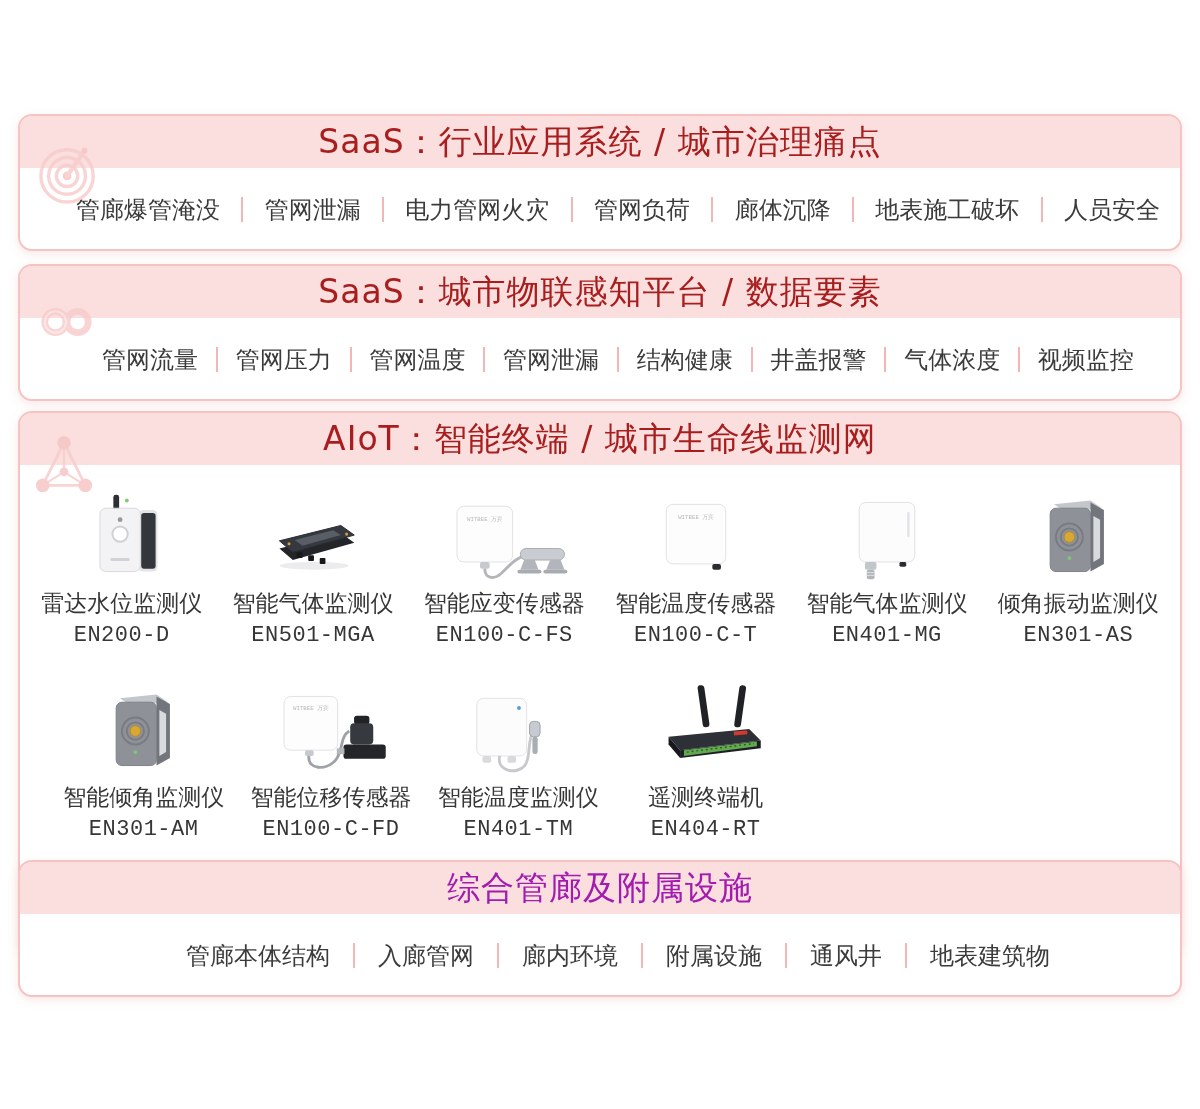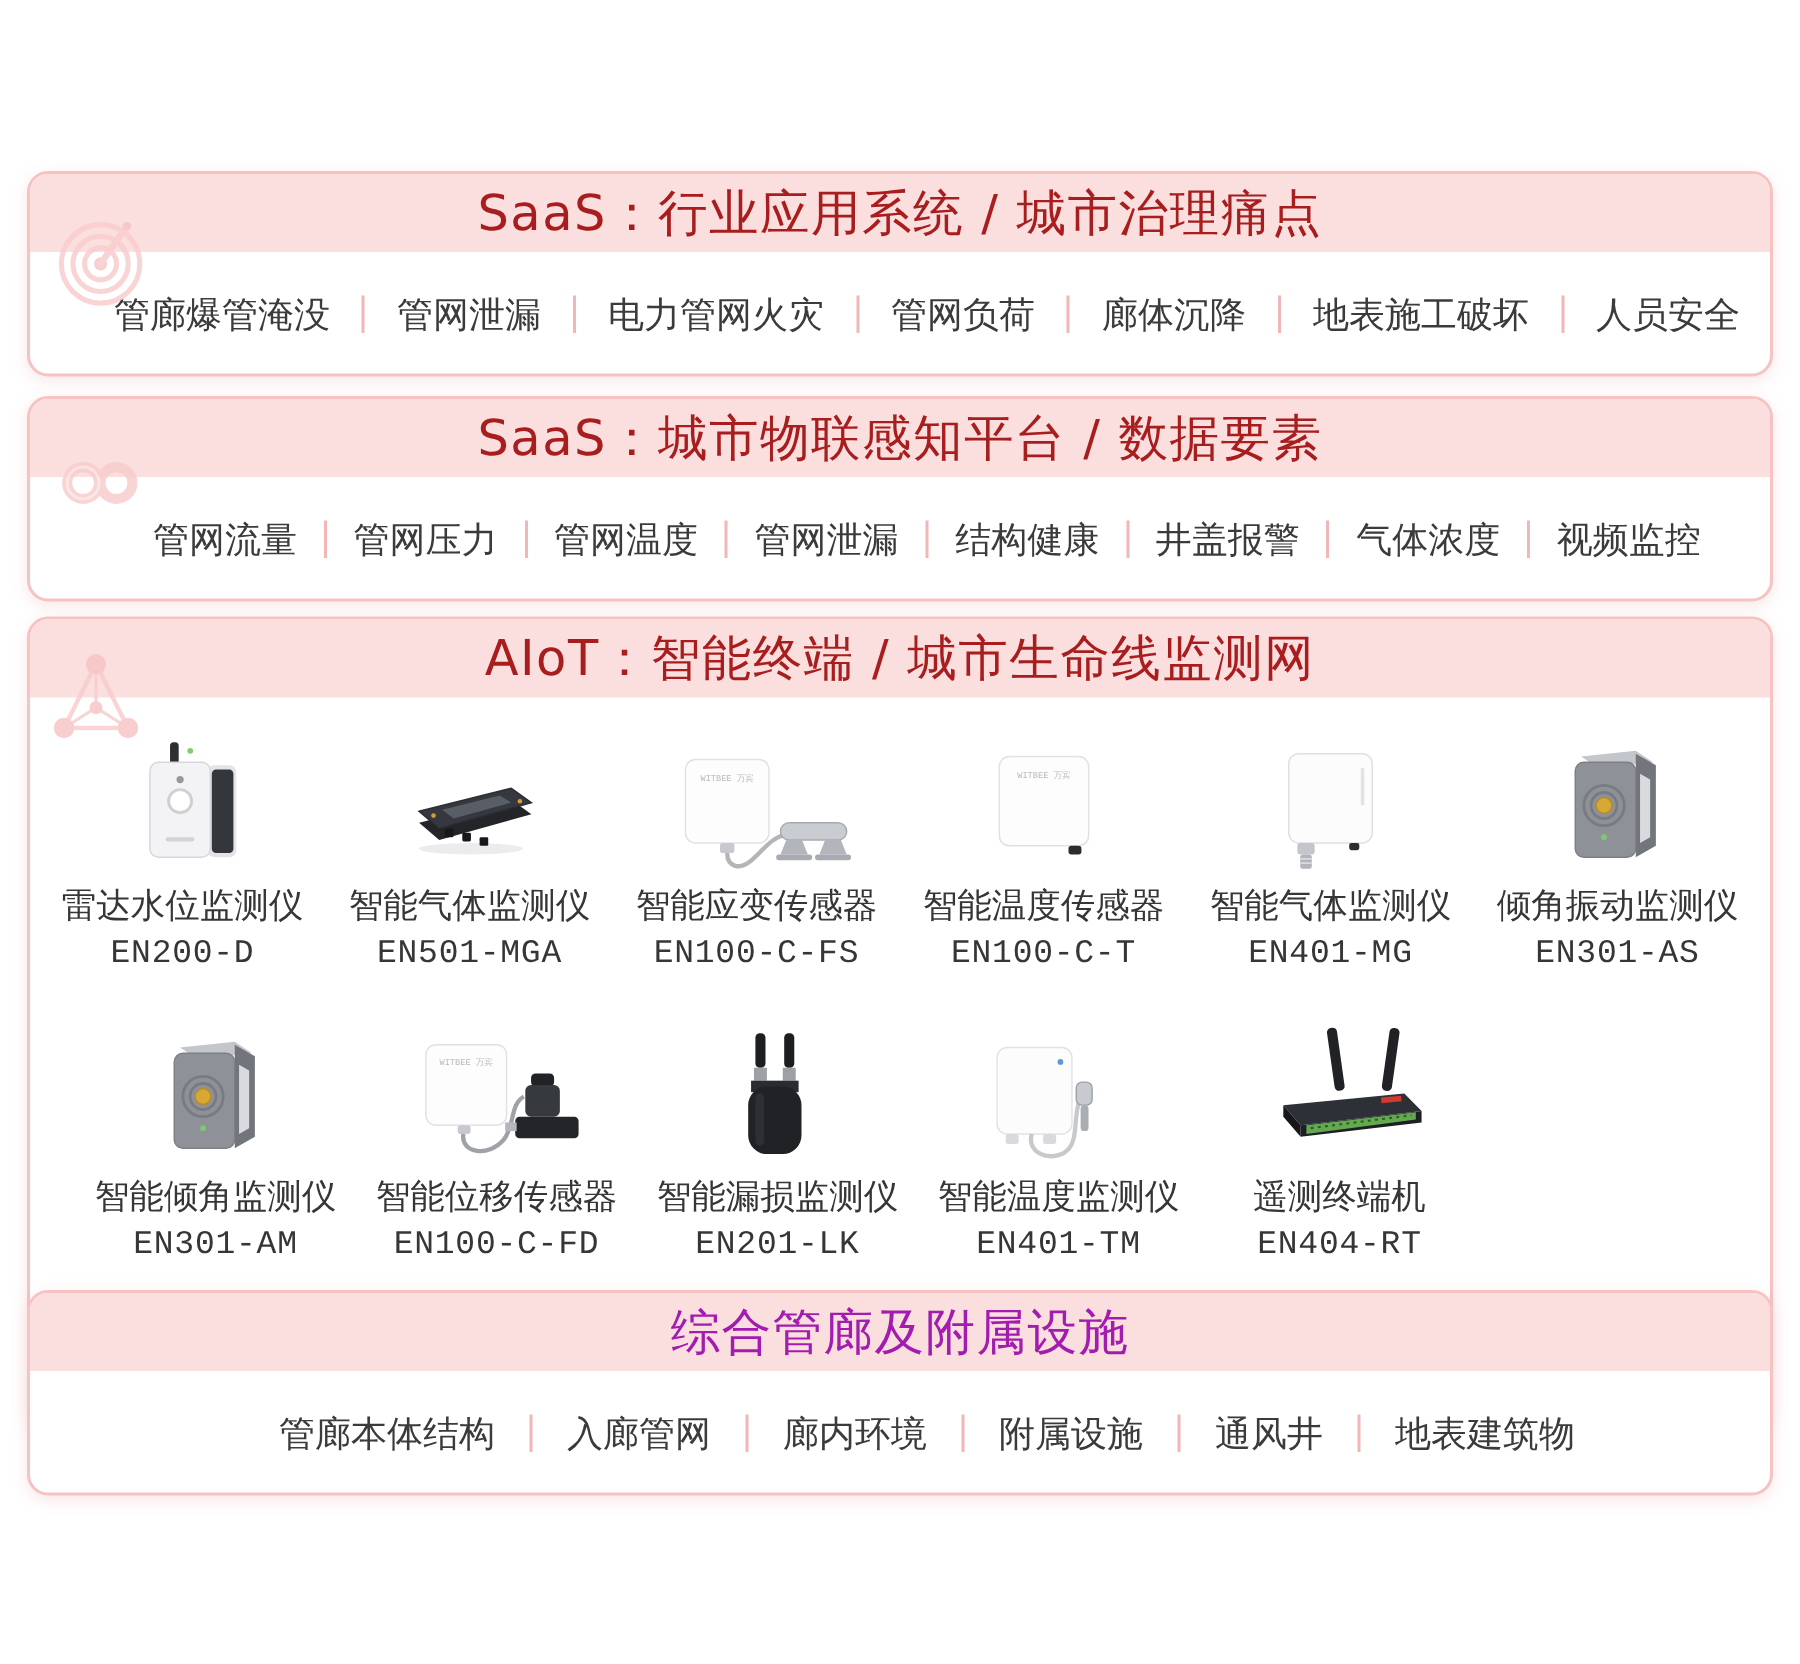--- a/index.html
+++ b/index.html
@@ -243,35 +243,20 @@
             <rect x="95" y="42" width="24" height="22" rx="4" fill="#36393e"></rect>
             <rect x="88" y="64" width="44" height="15" rx="3" fill="#232529"></rect>
             <rect x="81" y="68" width="8" height="6" fill="#b4b7bc"></rect>
           </svg>
         </div>
         <div class="prod-name">智能位移传感器</div>
         <div class="prod-model">EN100-C-FD</div>
       </div>
 
 
-      <div class="prod">
-        <div class="prod-img">
-          <svg width="150" height="96" viewBox="0 0 150 100">
-            <rect x="60" y="6" width="7" height="24" rx="3" fill="#1d1e21"></rect>
-            <rect x="80" y="6" width="7" height="24" rx="3" fill="#1d1e21"></rect>
-            <rect x="59" y="30" width="9" height="9" fill="#9ca1a7"></rect>
-            <rect x="79" y="30" width="9" height="9" fill="#9ca1a7"></rect>
-            <rect x="57" y="39" width="33" height="8" fill="#2a2c30"></rect>
-            <rect x="55" y="43" width="37" height="47" rx="13" fill="#202226"></rect>
-            <rect x="60" y="48" width="6" height="36" rx="3" fill="#35383d" opacity="0.6"></rect>
-          </svg>
-        </div>
-        <div class="prod-name">智能漏损监测仪</div>
-        <div class="prod-model">EN201-LK</div>
-      </div>
 
       <div class="prod">
         <div class="prod-img">
           <svg width="150" height="96" viewBox="0 0 150 100">
             <rect x="32" y="16" width="52" height="60" rx="7" fill="#fcfcfd" stroke="#e2e2e6"></rect>
             <circle cx="76" cy="26" r="2" fill="#5b9bd5"></circle>
             <rect x="38" y="76" width="9" height="7" rx="2" fill="#dadade"></rect>
             <rect x="64" y="76" width="9" height="7" rx="2" fill="#dadade"></rect>
             <path d="M56,76 C52,92 74,96 82,86 C89,78 84,58 92,48" fill="none" stroke="#c8c8cd" stroke-width="3"></path>
             <rect x="87" y="40" width="11" height="16" rx="4" fill="#c7cad0" stroke="#9ea2a8"></rect>

